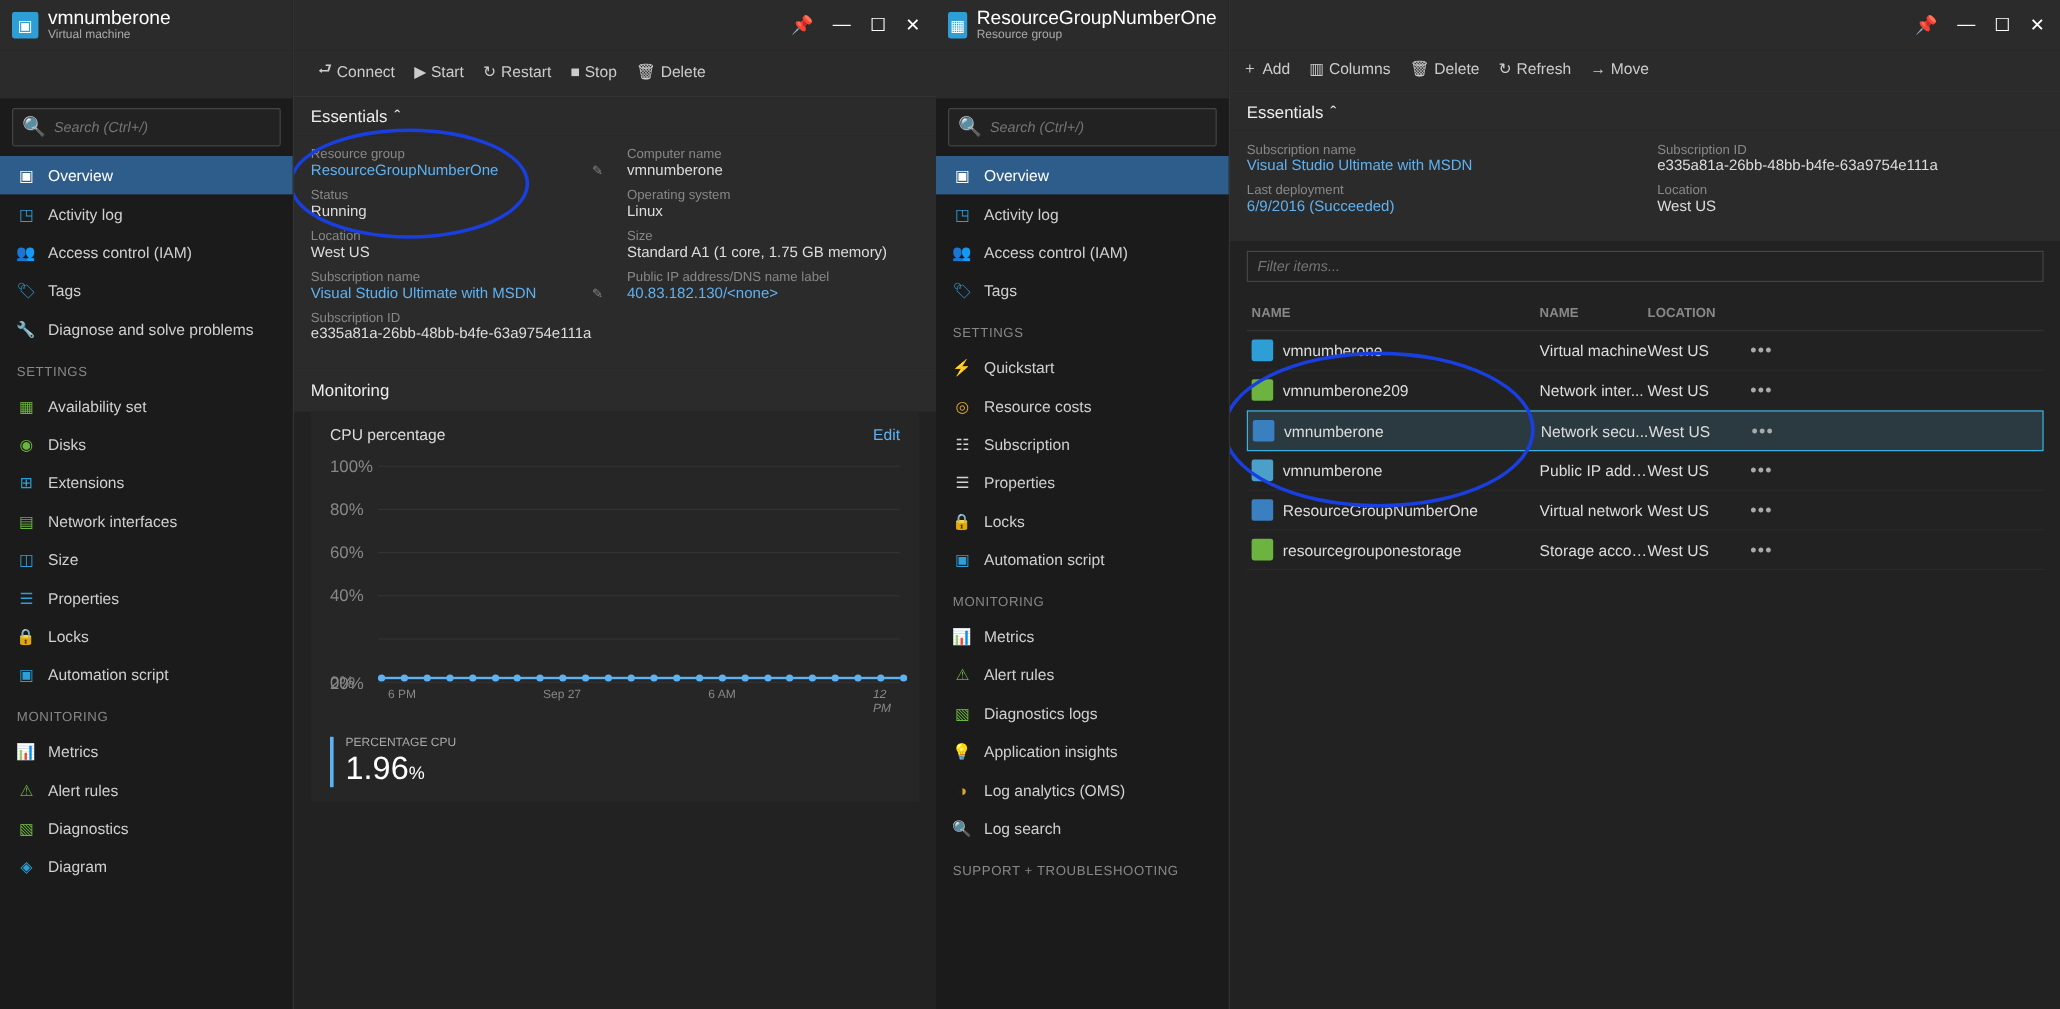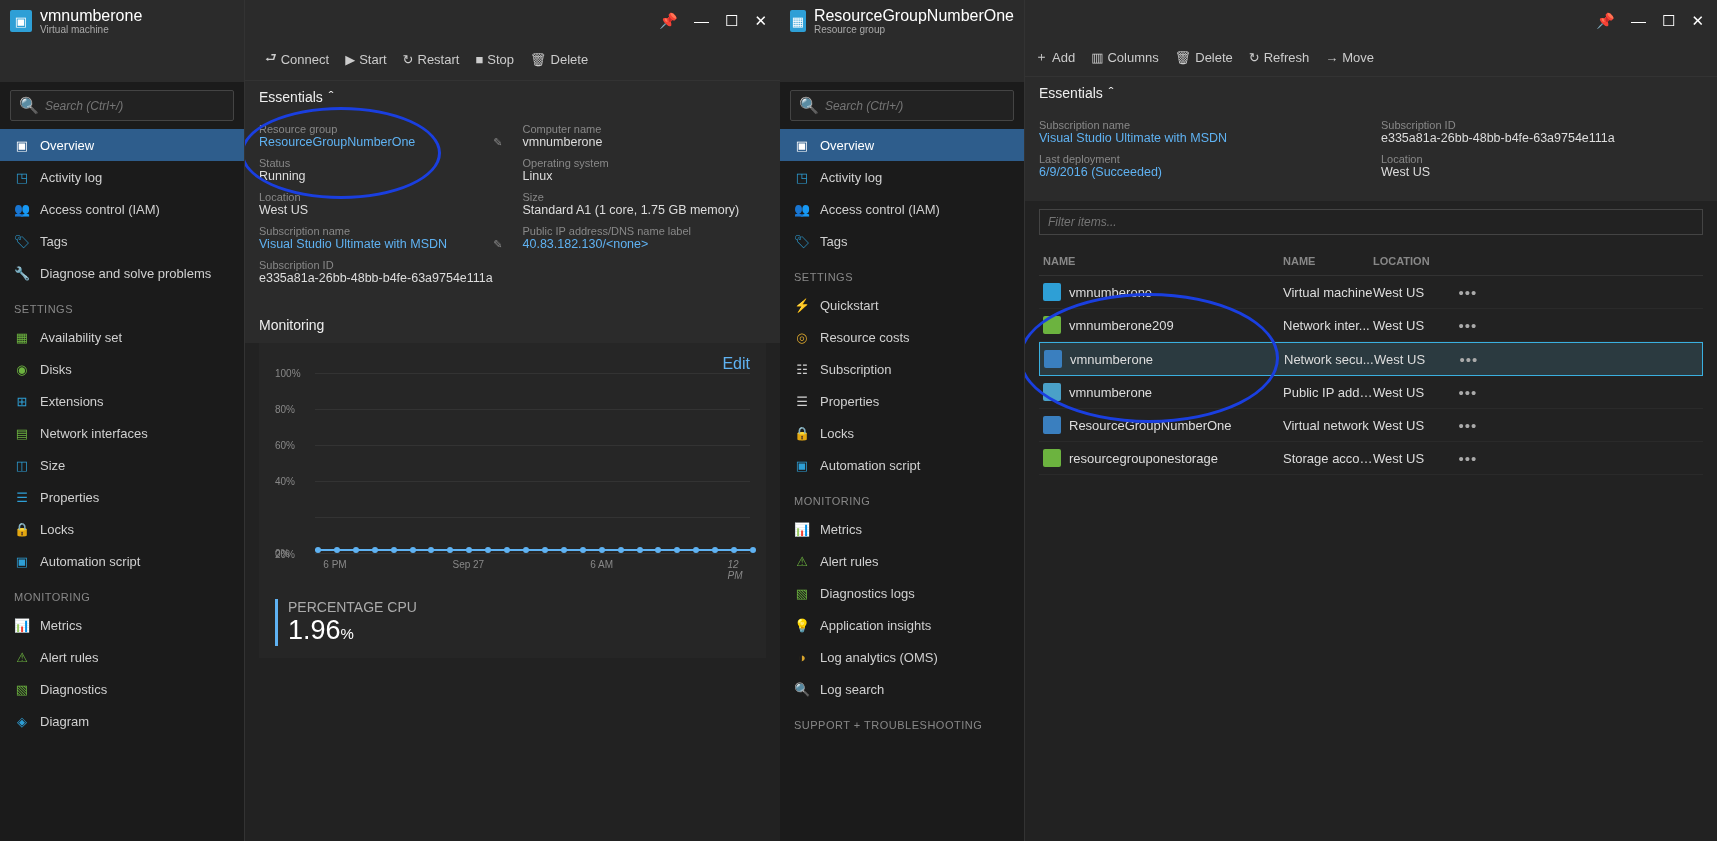--- a/index.html
+++ b/index.html
@@ -25,28 +25,28 @@
   .essentials-head { background: #2b2b2b; padding: 8px 14px; font-size: 14px; color: #eee; display:flex; align-items:center; gap:6px; }
   .essentials-grid { display: grid; grid-template-columns: 1fr 1fr; gap: 2px 20px; padding: 10px 14px 14px; background:#2b2b2b; }
   .ess-row { margin-bottom: 8px; position:relative; }
   .ess-label { font-size: 11px; color: #888; }
   .ess-val { font-size: 12.5px; color: #ddd; }
   .ess-val.link { color: #5fb2f2; cursor:pointer; }
   .pencil { position:absolute; right:0; top:13px; color:#888; font-size:11px;}
   .monitoring-head { padding: 10px 14px; font-size: 14px; color:#eee; background:#2b2b2b; margin-top:0;}
   .chart-box { margin: 0 14px 14px; background:#262626; padding: 12px 16px; }
   .chart-title { font-size: 13px; color:#ddd; margin-bottom:4px;}
-  .chart-edit { float:right; color:#5fb2f2; font-size:16px; cursor:pointer; }
+  .chart-edit { float:right; color:#5fb2f2; font-size:13px; cursor:pointer; }
   .chart-area { position:relative; height:200px; margin-top:18px; }
-  .y-tick { position:absolute; left:0; font-size:10px; color:#888; transform:translateY(-50%);}
+  .y-tick { position:absolute; left:0; font-size:14px; color:#888; transform:translateY(-50%);}
   .gridline { position:absolute; left:40px; right:0; height:1px; background:#333;}
   .data-line { position:absolute; left:40px; right:0; height:2px; background:#5fb2f2; }
   .x-tick { position:absolute; bottom:-2px; font-size:10px; color:#888; transform:translateX(-50%);}
   .chart-footer { margin-top:26px; border-left:3px solid #5fb2f2; padding-left:10px;}
-  .chart-footer .lbl { font-size:14px; color:#aaa; }
+  .chart-footer .lbl { font-size:10px; color:#aaa; }
   .chart-footer .big { font-size:27px; color:#fff; font-weight:300;}
   .chart-footer .unit { font-size:15px; color:#fff; }
   .filter-box { margin: 12px 14px 10px; }
   .filter-box input { width:100%; background:#222; border:1px solid #444; padding:5px 8px; color:#ccc; font-size:12px; font-style:italic; outline:none;}
   .res-table { padding: 0 14px; }
   .res-head { display:flex; padding:10px 4px 8px; font-size:11px; color:#888; font-weight:600; border-bottom:1px solid #333;}
   .res-row { display:flex; align-items:center; padding:7px 4px; font-size:13px; color:#ddd; border-bottom:1px solid #2a2a2a; cursor:pointer;}
   .res-row.selected { border:1.5px solid #3ab0e0; background:#2b3a40; }
   .col-name { flex: 0 0 240px; display:flex; align-items:center; gap:8px;}
   .col-type { flex: 0 0 90px; overflow:hidden; text-overflow:ellipsis; white-space:nowrap; }
@@ -232,20 +232,21 @@
             <div class="ess-val link">40.83.182.130/&lt;none&gt;</div>
           </div>
       </div>
 
       <div class="annot" style="top:-6px; left:-4px; width:200px; height:92px;"></div>
     </div>
 
     <div class="monitoring-head">Monitoring</div>
     <div class="chart-box">
       <span class="chart-edit">Edit</span>
+      <div class="chart-title">CPU percentage</div>
       <div class="chart-area" id="chart-area">
           <div class="y-tick" style="top: 0px;">100%</div>
           <div class="gridline" style="top: 0px;"></div>
           <div class="y-tick" style="top: 36px;">80%</div>
           <div class="gridline" style="top: 36px;"></div>
           <div class="y-tick" style="top: 72px;">60%</div>
           <div class="gridline" style="top: 72px;"></div>
           <div class="y-tick" style="top: 108px;">40%</div>
           <div class="gridline" style="top: 108px;"></div>
           <div class="y-tick" style="top: 144px; margin-top: 37px;">20%</div>

